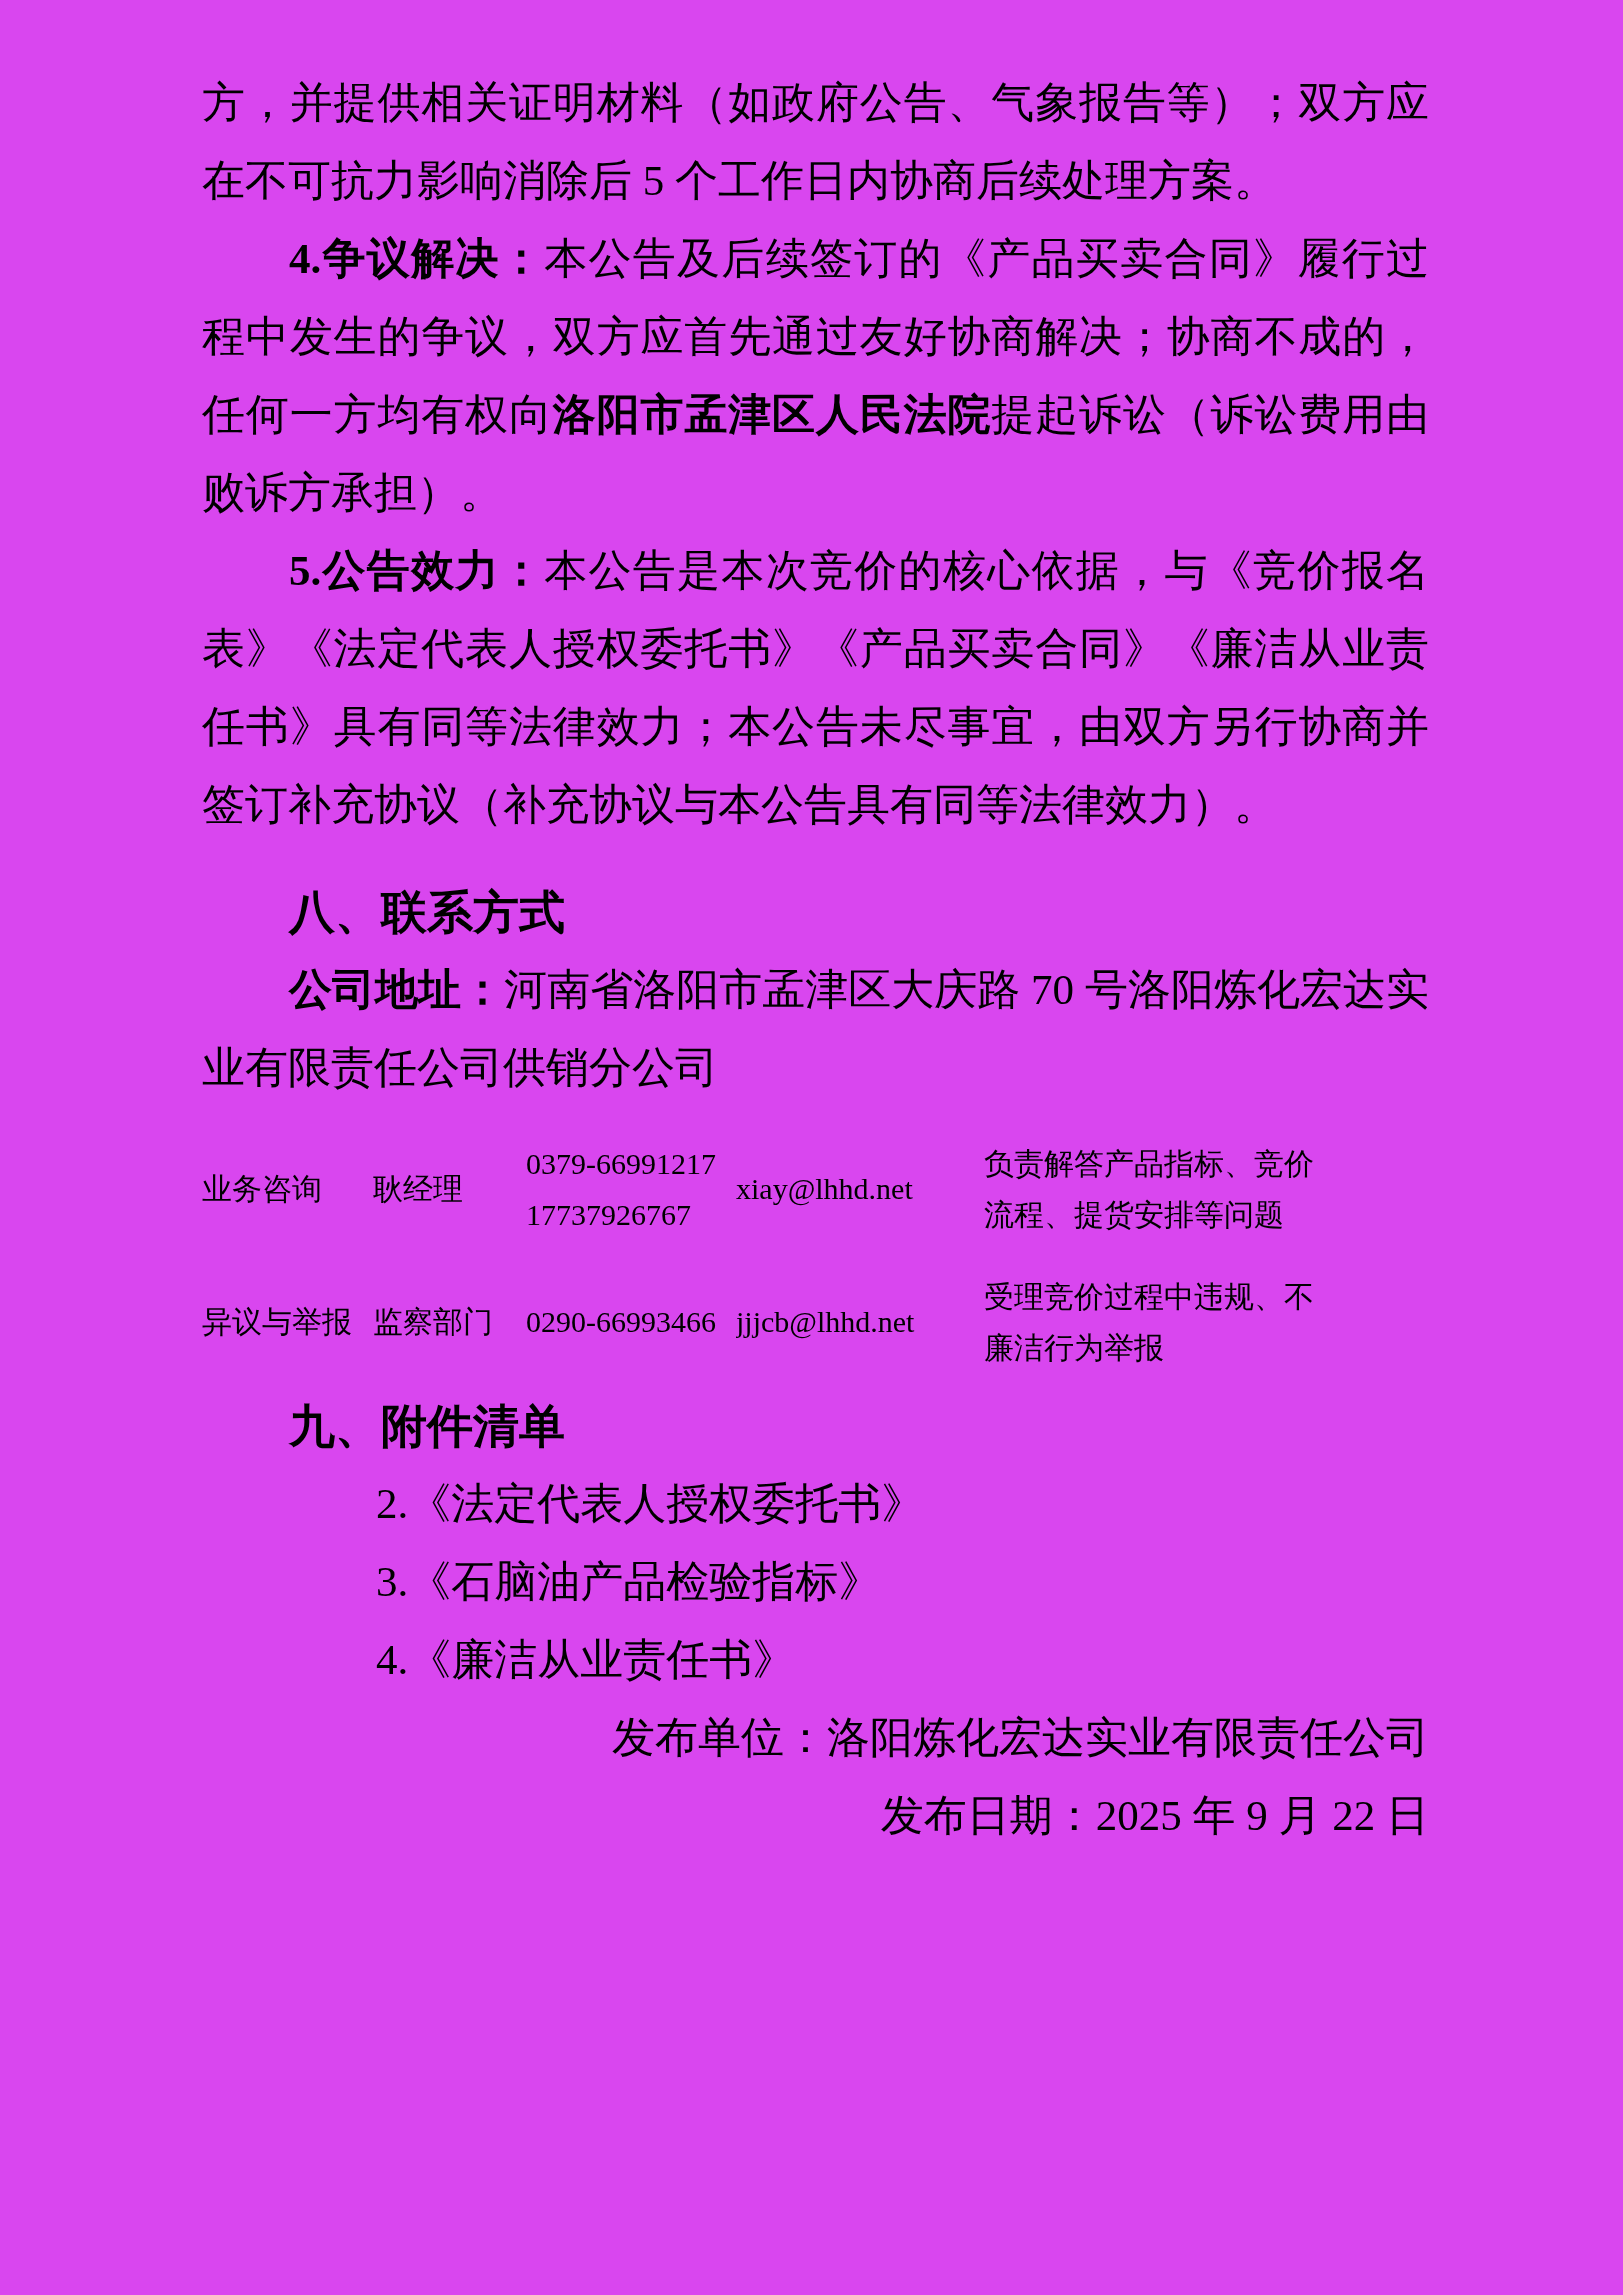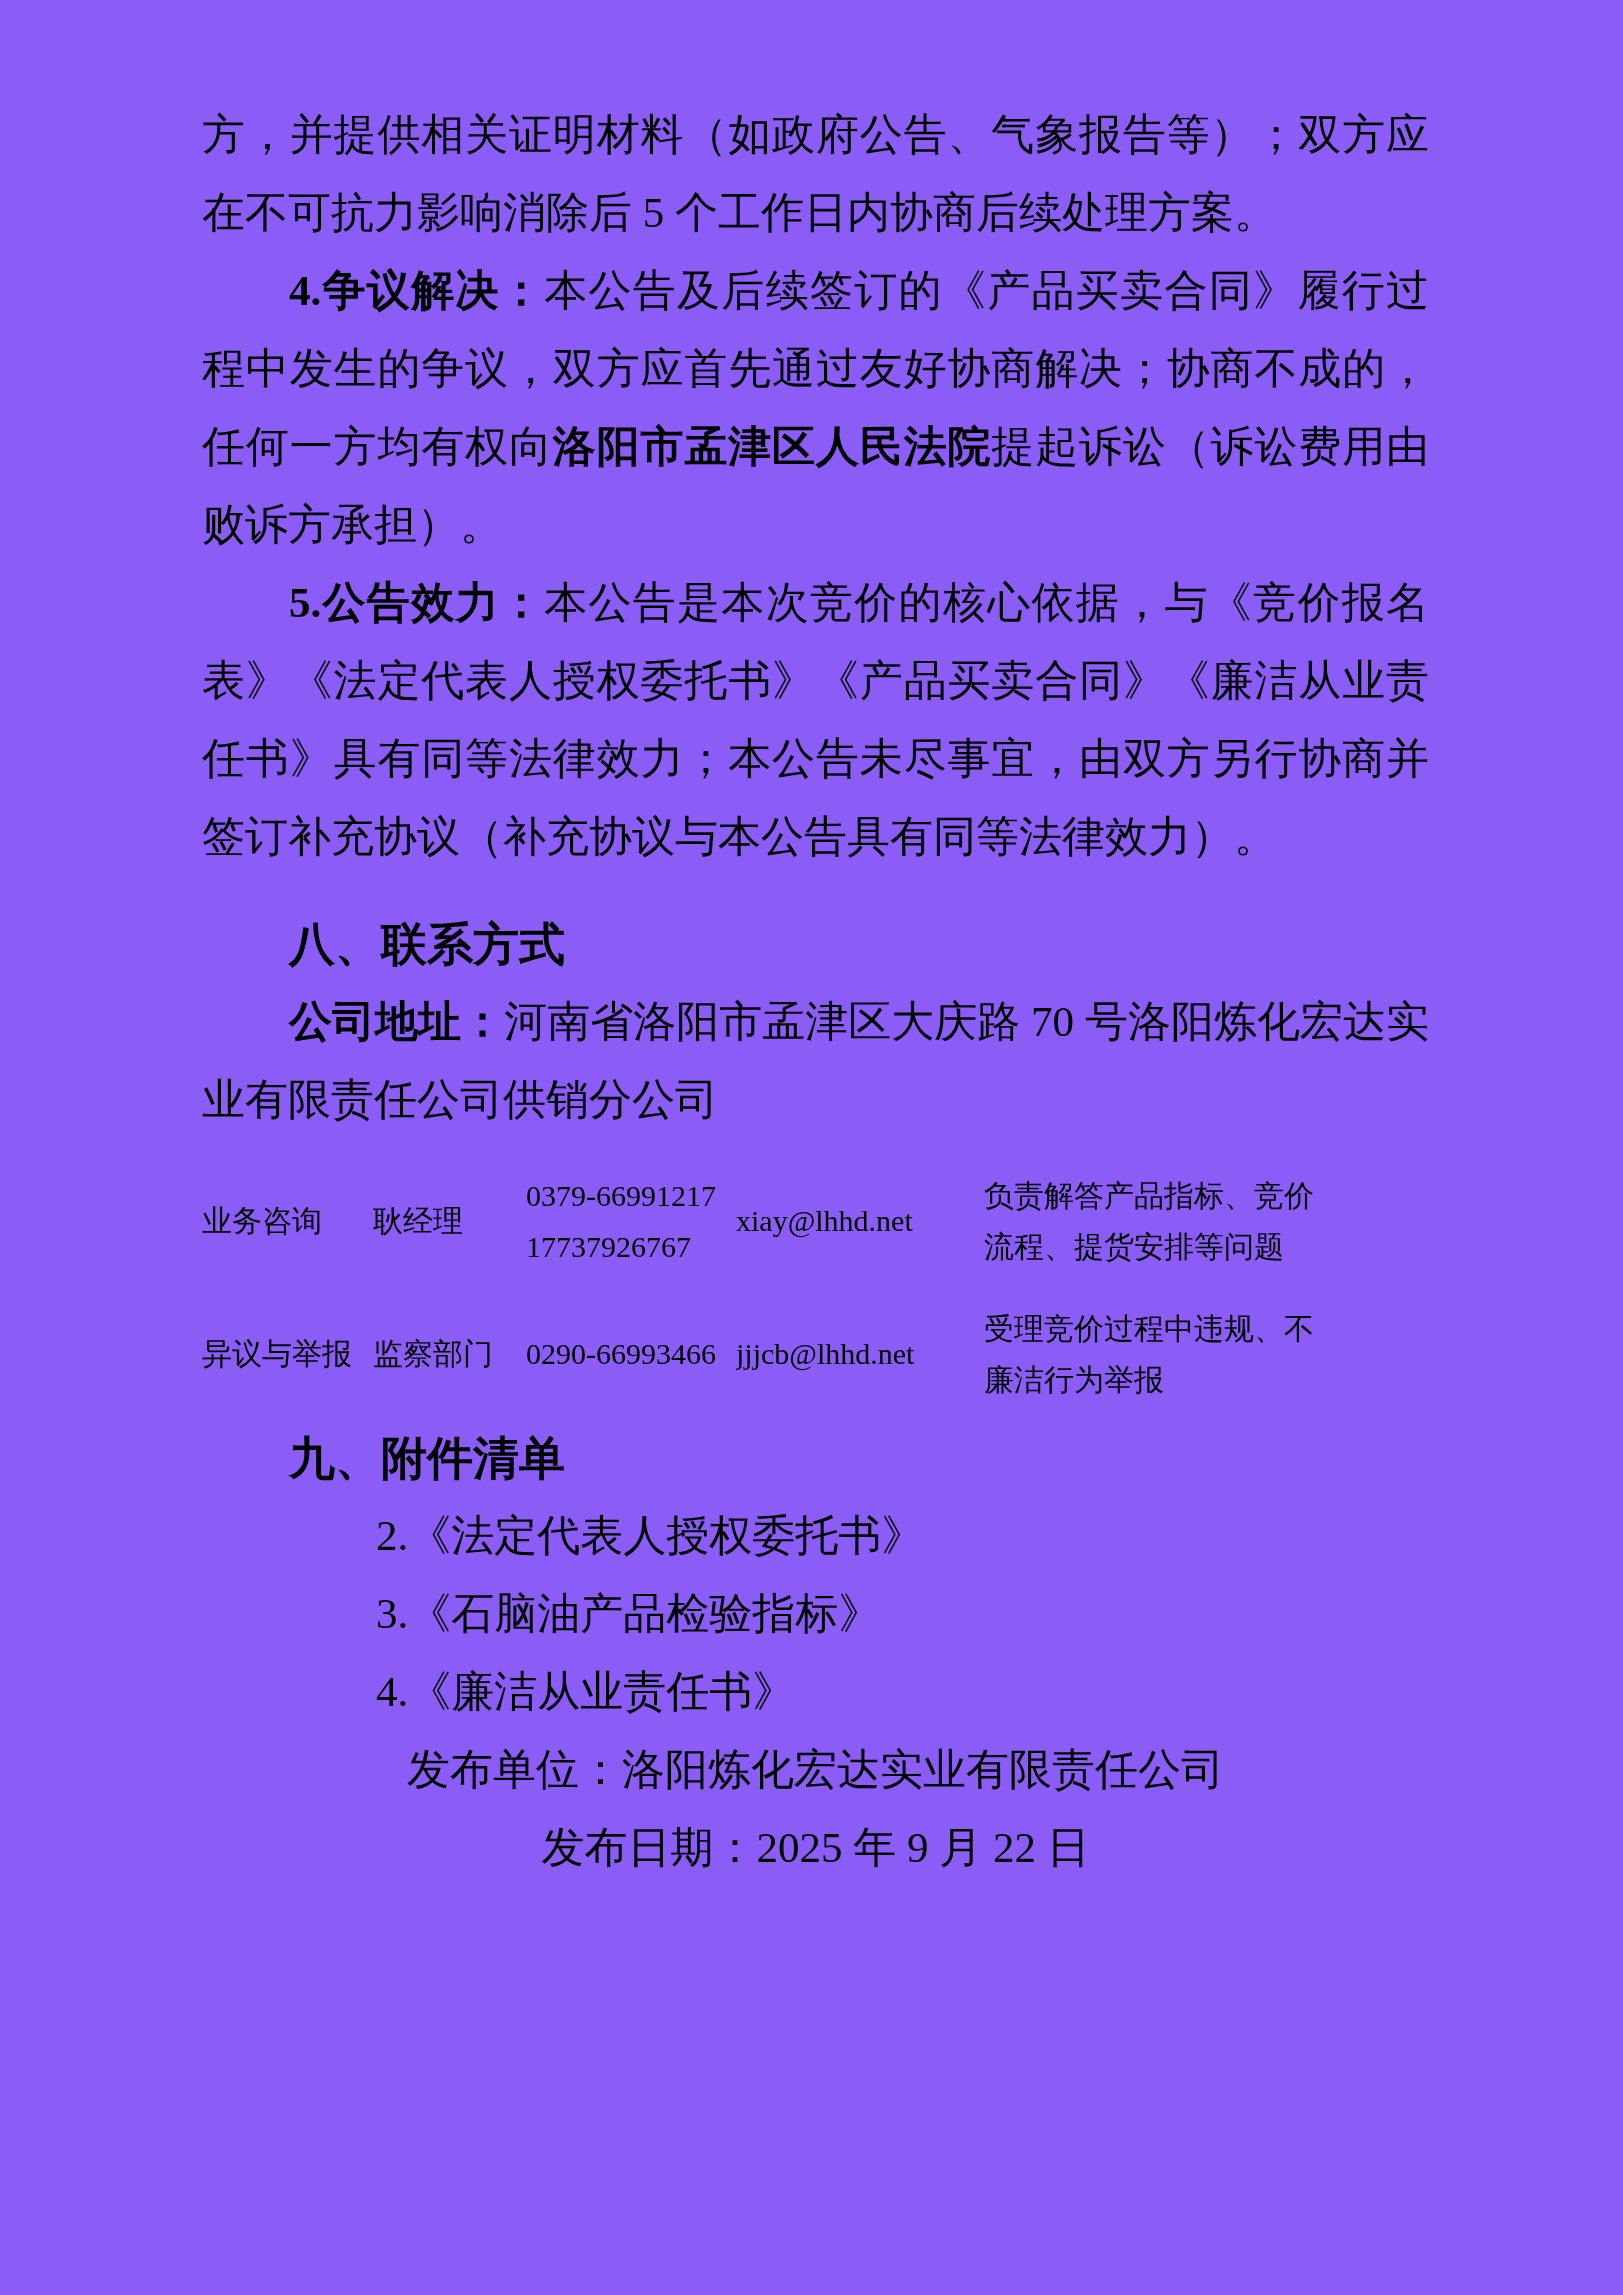--- a/index.html
+++ b/index.html
@@ -6,22 +6,22 @@
   body {
     background: #ffffff;
     color: #000000;
     font-family: "Liberation Serif", "DejaVu Serif", serif;
   }
   .page {
     position: relative;
     width: 1623px;
     height: 2295px;
     box-sizing: border-box;
-    background: #8b5cf6;
-    padding: 96px 194px 0 202px;
+    background: #d946ef;
+    padding: 64px 194px 0 202px;
     overflow: hidden;
   }
   .body-par {
     margin: 0;
     font-size: 43px;
     line-height: 78px;
     text-align: justify;
     text-justify: inter-character;
     letter-spacing: 0;
   }
@@ -55,21 +55,21 @@
   tr.row-1    { height: 148px; }
   tr.row-2    { height: 125px; }
   tr.row-3    { height: 118px; }
   .attach-item  { margin: 0; font-size: 43px; line-height: 78px; }
   .attach-first { padding-left: 87px; }
   .attach-rest  { padding-left: 174px; }
   .footer-line {
     margin: 0;
     font-size: 43px;
     line-height: 78px;
-    text-align: center;
+    text-align: right;
   }
 </style>
 </head>
 <body>
 
 <div class="page">
 
   <p class="body-par">方，并提供相关证明材料（如政府公告、气象报告等）；双方应在不可抗力影响消除后 5 个工作日内协商后续处理方案。</p>
 
   <p class="body-par indent2">

